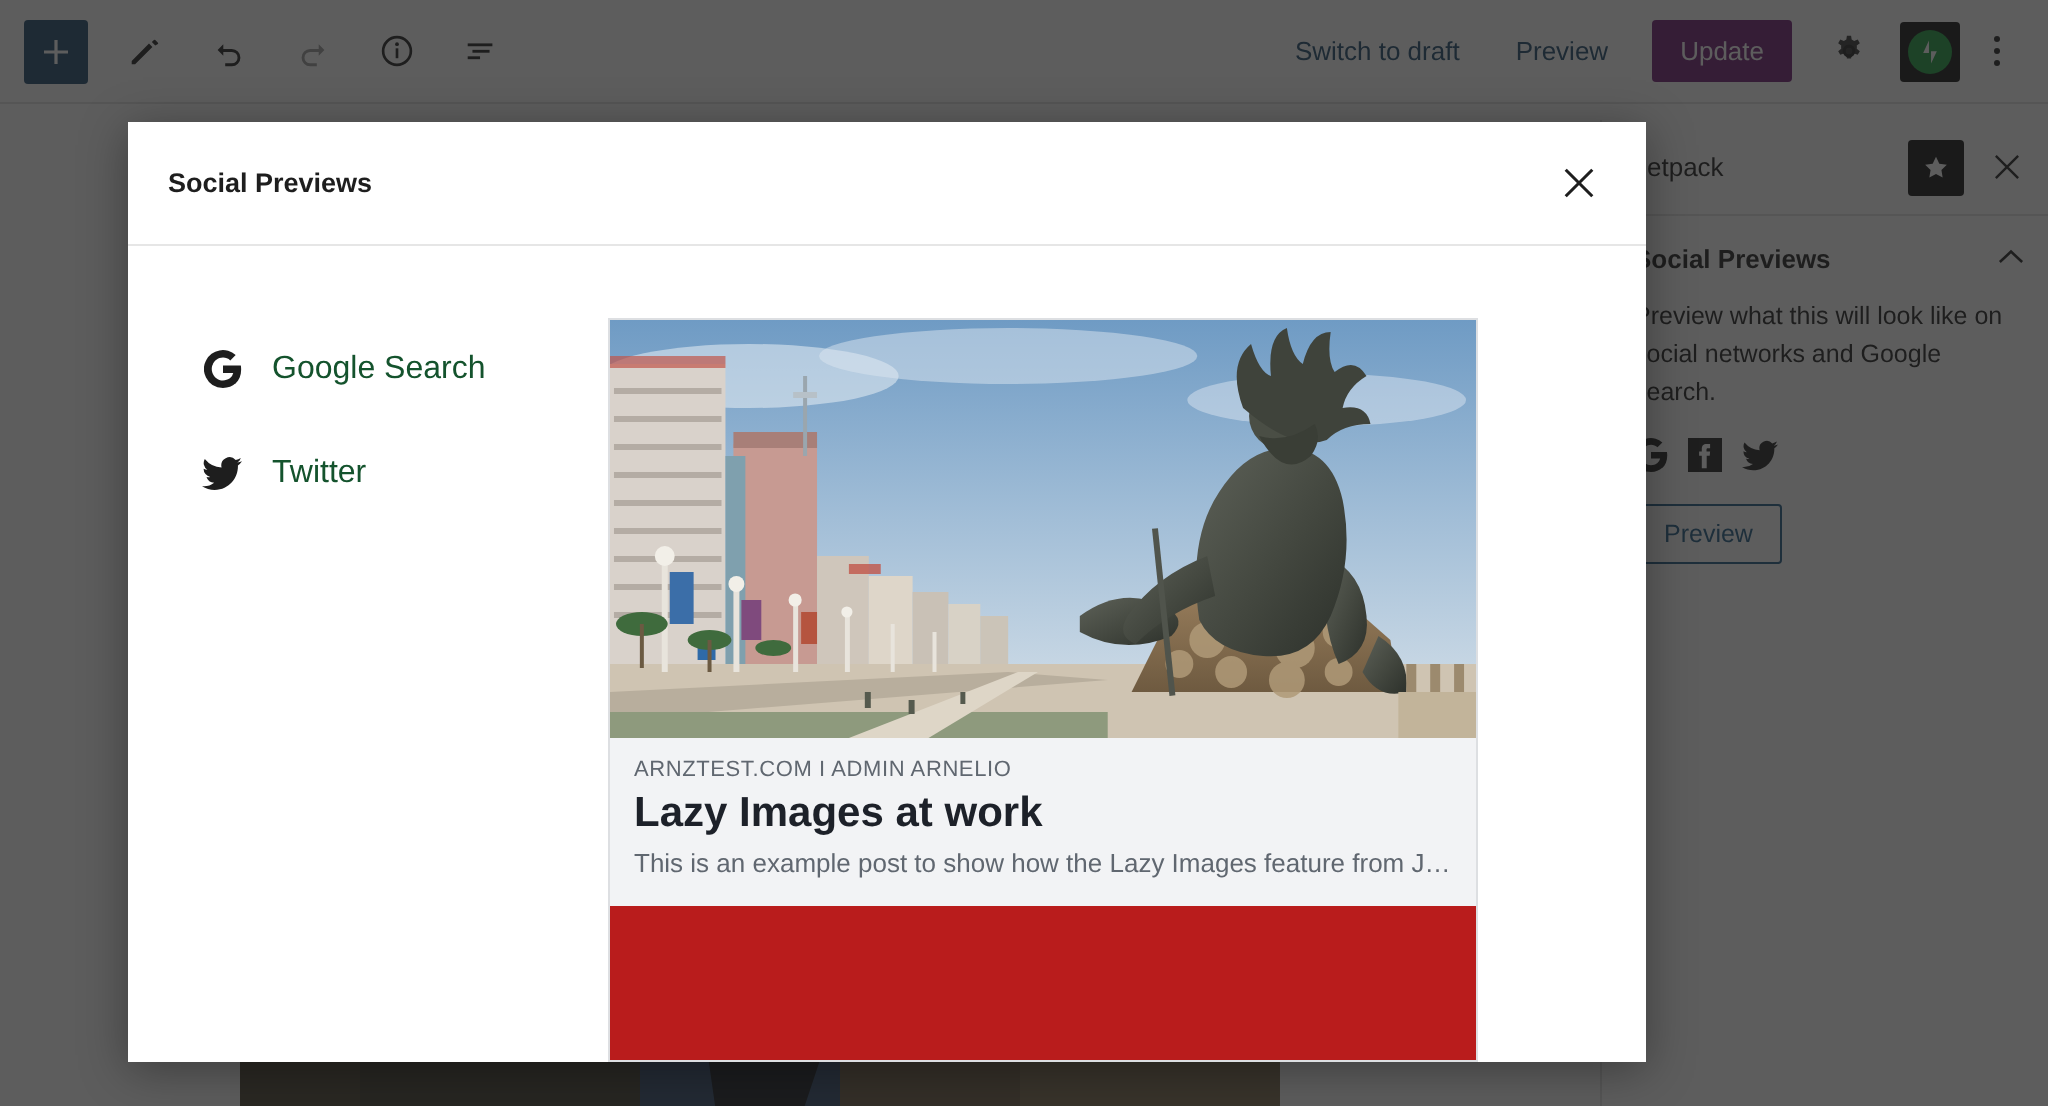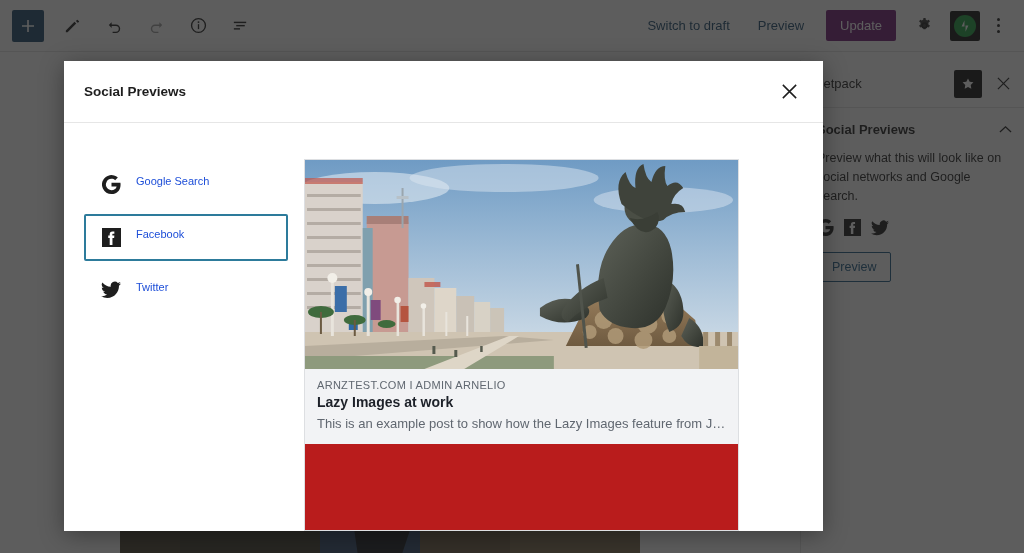--- a/index.html
+++ b/index.html
@@ -117,39 +117,39 @@
   .modal-title { font-size:13.5px; font-weight:bold; color:#1e1e1e; }
   .modal-close {
     margin-left:auto; width:40px; height:40px; display:flex;
     align-items:center; justify-content:center; cursor:pointer;
     color:#1e1e1e; background:none; border:none;
   }
   .modal-body { flex:1; display:flex; padding:22px 0 0 0; }
 
   .nav-col { width:240px; padding:16px 16px 0 20px; flex:0 0 auto; }
   .nav-item {
-    display:flex; align-items:flex-start; gap:14px;
+    display:flex; align-items:flex-end; gap:14px;
     padding:12px 14px; margin-bottom:6px; cursor:pointer;
     border:2px solid transparent; border-radius:2px;
-    font-size:11px; color:#1d4ed8;
+    font-size:16px; color:#14532d;
   }
   .nav-item.selected { border-color:#2d7b9b; }
   .nav-ico { width:22px; display:flex; align-items:center; justify-content:center; }
 
   .preview-col { flex:1; padding:14px 0 0 0; display:flex; justify-content:flex-start; }
 
   .fb-card { width:435px; border:1px solid #dddfe2; background:#b91c1c; }
   .fb-img { width:100%; height:209px; overflow:hidden; position:relative; background:#9fb4c7; }
   .fb-text { padding:10px 12px 12px 12px; background:#f2f3f5; }
   .fb-domain {
     font-size:11px; color:#606770; letter-spacing:0.3px;
     text-transform:uppercase; margin-bottom:3px; white-space:nowrap;
   }
   .fb-title {
-    font-size:14px; font-weight:bold; color:#1d2129;
+    font-size:21px; font-weight:bold; color:#1d2129;
     margin-bottom:3px; line-height:1.25;
   }
   .fb-desc {
     font-size:13px; color:#606770; line-height:1.35;
     white-space:nowrap; overflow:hidden; text-overflow:ellipsis;
   }
 
   
   .photo-svg { width:100%; height:100%; display:block; }
 </style>
@@ -319,29 +319,20 @@
           <svg width="19" height="19" viewBox="0 0 18 18" aria-hidden="true">
             <path d="M17.6 9.2c0-.6-.05-1.2-.16-1.8H9v3.5h4.85a4.2 4.2 0 01-1.8 2.7v2.3h2.9c1.7-1.6 2.65-3.9 2.65-6.7z" fill="#1e1e1e"></path>
             <path d="M9 18c2.43 0 4.47-.8 5.95-2.2l-2.9-2.25c-.8.55-1.85.87-3.05.87-2.35 0-4.33-1.58-5.04-3.7H.95v2.33A9 9 0 009 18z" fill="#1e1e1e"></path>
             <path d="M3.96 10.72a5.4 5.4 0 010-3.44V4.95H.95a9 9 0 000 8.1l3.01-2.33z" fill="#1e1e1e"></path>
             <path d="M9 3.58c1.32 0 2.5.45 3.44 1.35l2.57-2.57A9 9 0 00.95 4.95l3.01 2.33C4.67 5.16 6.65 3.58 9 3.58z" fill="#1e1e1e"></path>
           </svg>
         </span>
         <span>Google Search</span>
       </div>
 
-      <div class="nav-item selected">
-        <span class="nav-ico">
-          <svg width="19" height="19" viewBox="0 0 18 18" aria-hidden="true">
-            <rect width="18" height="18" fill="#1e1e1e"></rect>
-            <path d="M11.9 9.4h-2v6.6H7.3V9.4H5.9V7.2h1.4V5.9c0-1.7.7-2.7 2.7-2.7h1.7v2.2h-1.1c-.8 0-.8.3-.8.8v1h1.9l-.2 2.2z" fill="#ffffff"></path>
-          </svg>
-        </span>
-        <span>Facebook</span>
-      </div>
 
       <div class="nav-item">
         <span class="nav-ico">
           <svg width="20" height="18" viewBox="0 0 20 17" aria-hidden="true">
             <path d="M20 2.1a8 8 0 01-2.36.65A4.1 4.1 0 0019.44.5a8.2 8.2 0 01-2.6 1A4.1 4.1 0 009.8 5.24 11.65 11.65 0 011.4.95a4.1 4.1 0 001.27 5.47 4.06 4.06 0 01-1.86-.51v.05a4.1 4.1 0 003.29 4.02 4.1 4.1 0 01-1.85.07 4.1 4.1 0 003.83 2.85A8.23 8.23 0 010 14.6a11.6 11.6 0 006.29 1.85c7.55 0 11.68-6.26 11.68-11.68 0-.18 0-.35-.01-.53A8.3 8.3 0 0020 2.1z" fill="#1e1e1e"></path>
           </svg>
         </span>
         <span>Twitter</span>
       </div>
     </div>

